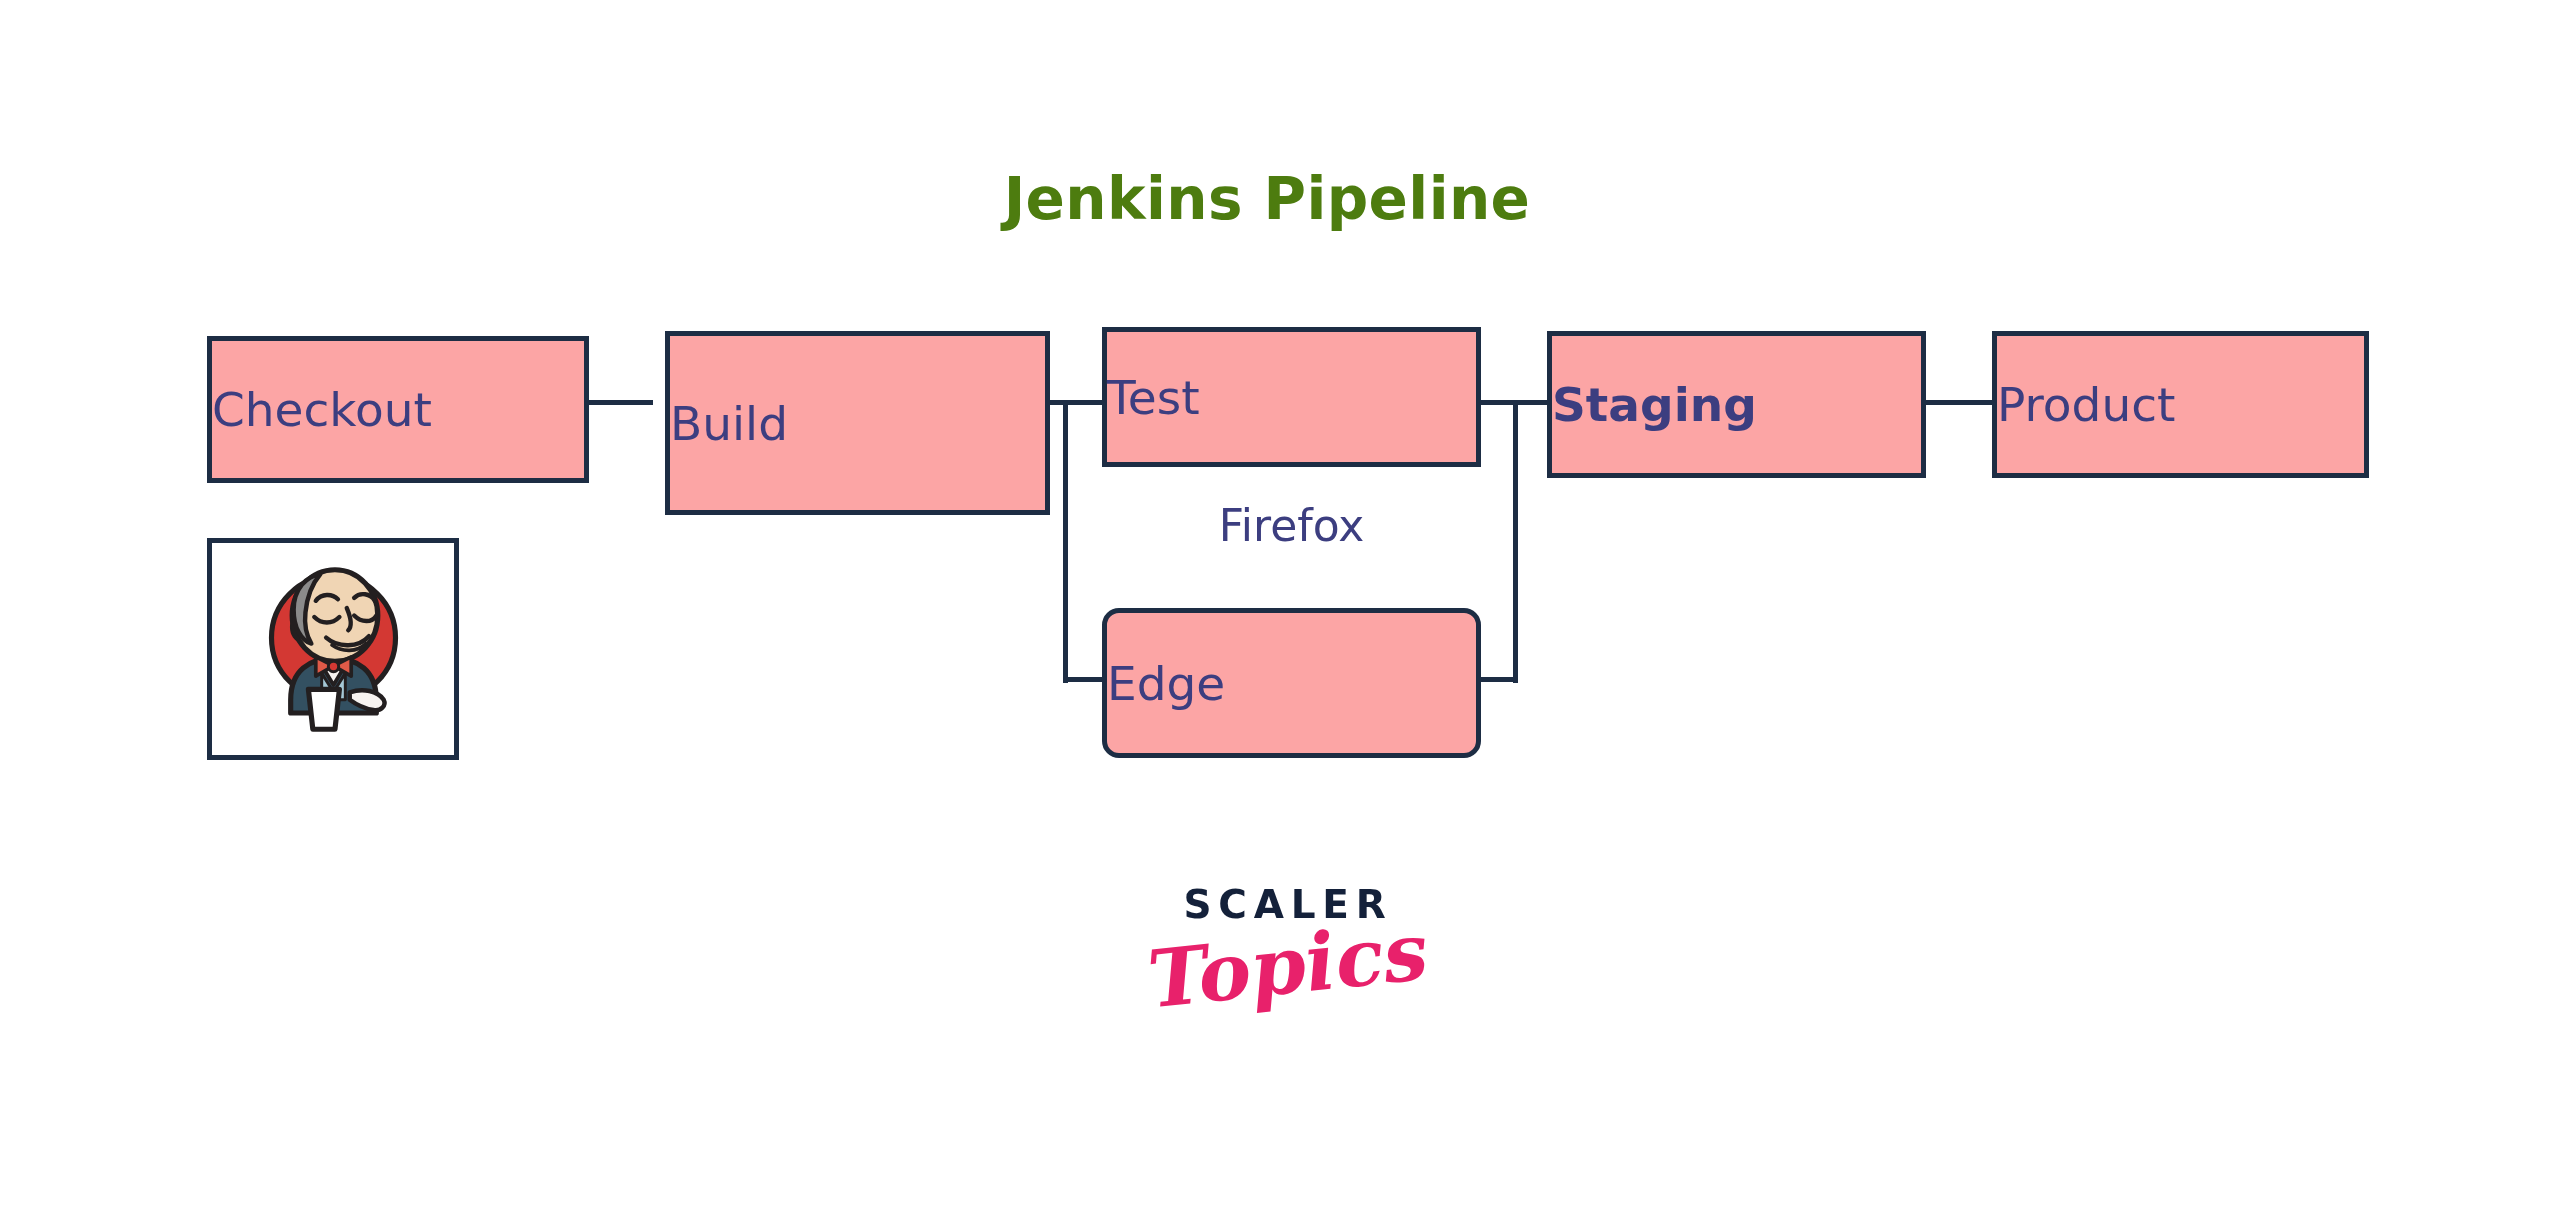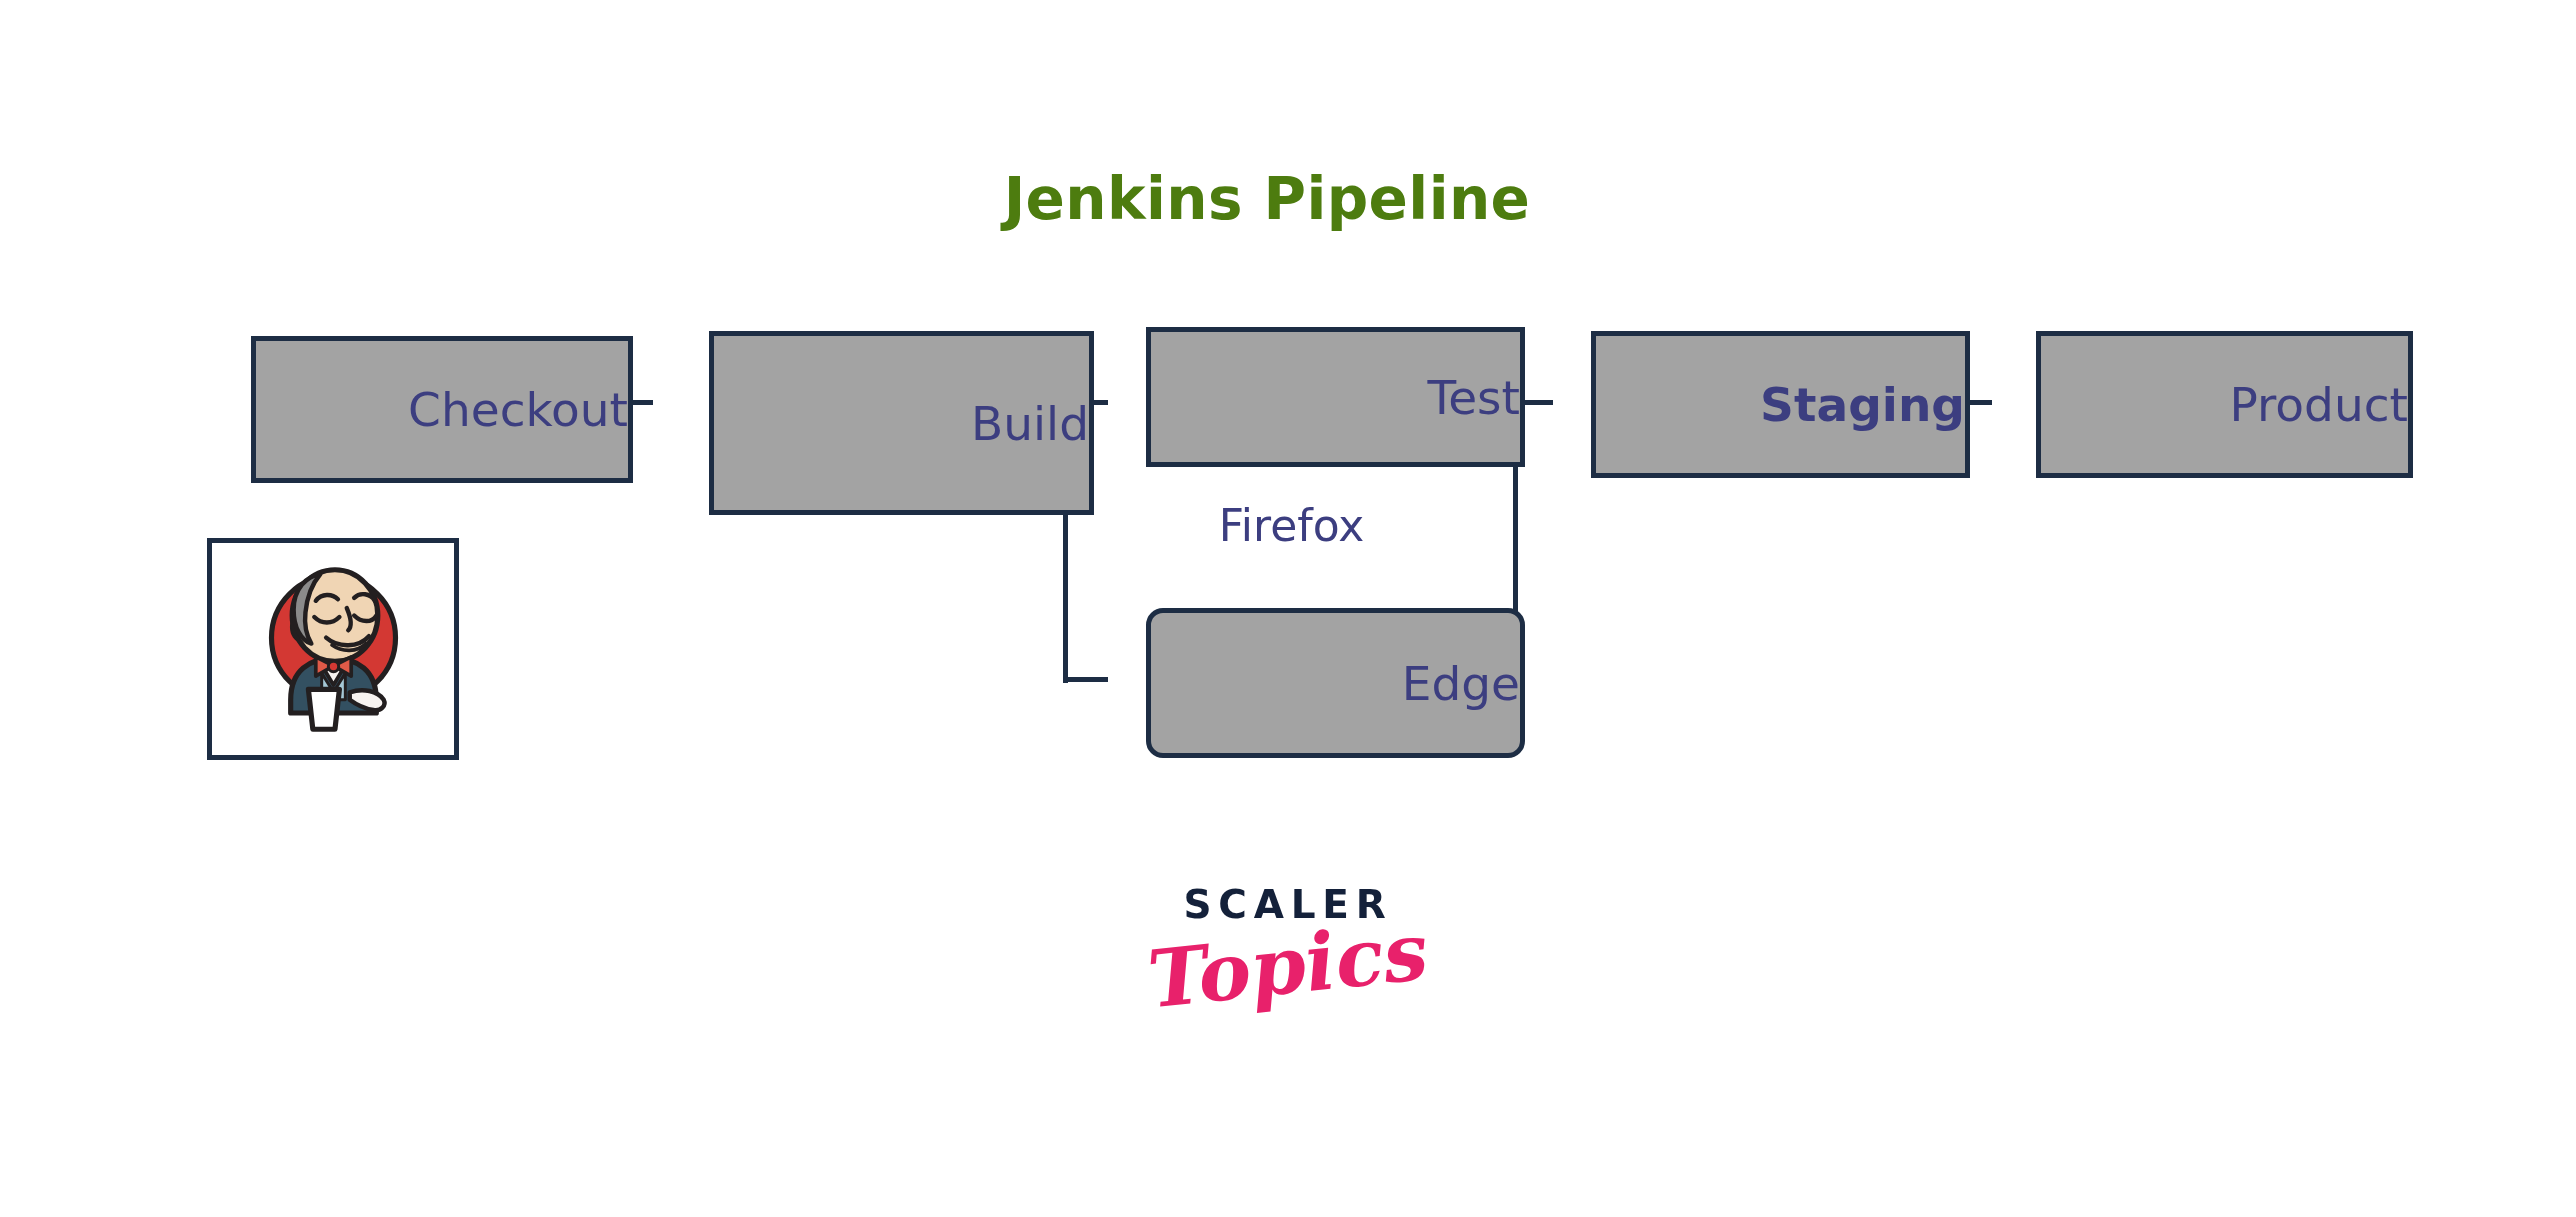--- a/index.html
+++ b/index.html
@@ -30,26 +30,25 @@
     font-size: 58px;
     letter-spacing: 0.4px;
     color: #4d7c0f;
     white-space: nowrap;
   }
 
   
   .stage-box {
     position: absolute;
     box-sizing: border-box;
-    background: #a3a3a3;
+    background: #fca5a5;
     border: 5.3px solid #1d2d44;
     display: flex;
     align-items: center;
-    justify-content: flex-end;
-    margin-left: 44px;
+    justify-content: flex-start;
   }
   .stage-label {
     font-family: "DejaVu Sans", sans-serif;
     font-size: 47px;
     color: #3c3e80;
     line-height: 1;
     white-space: nowrap;
   }
 
   #box-checkout { left: 207px;  top: 336px; width: 382px; height: 147px; }

